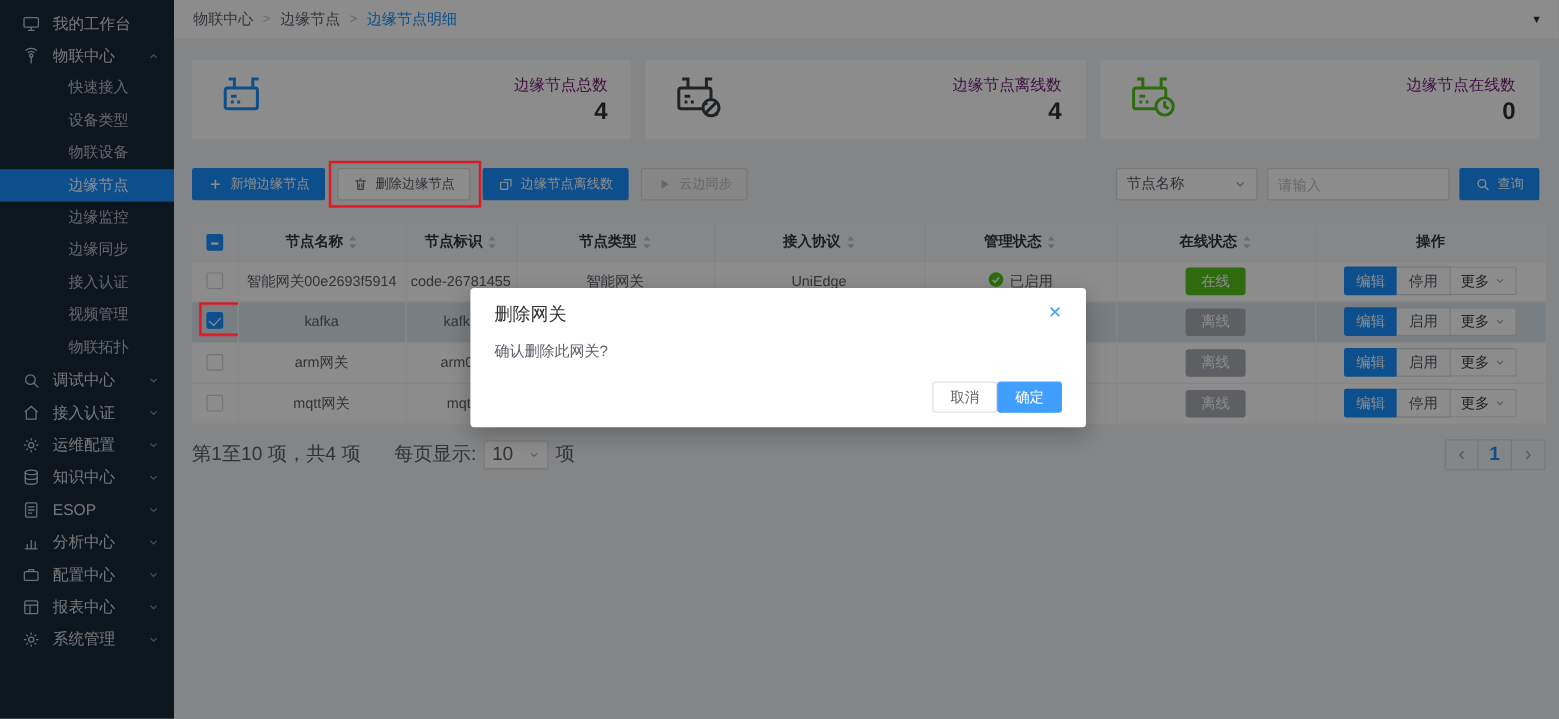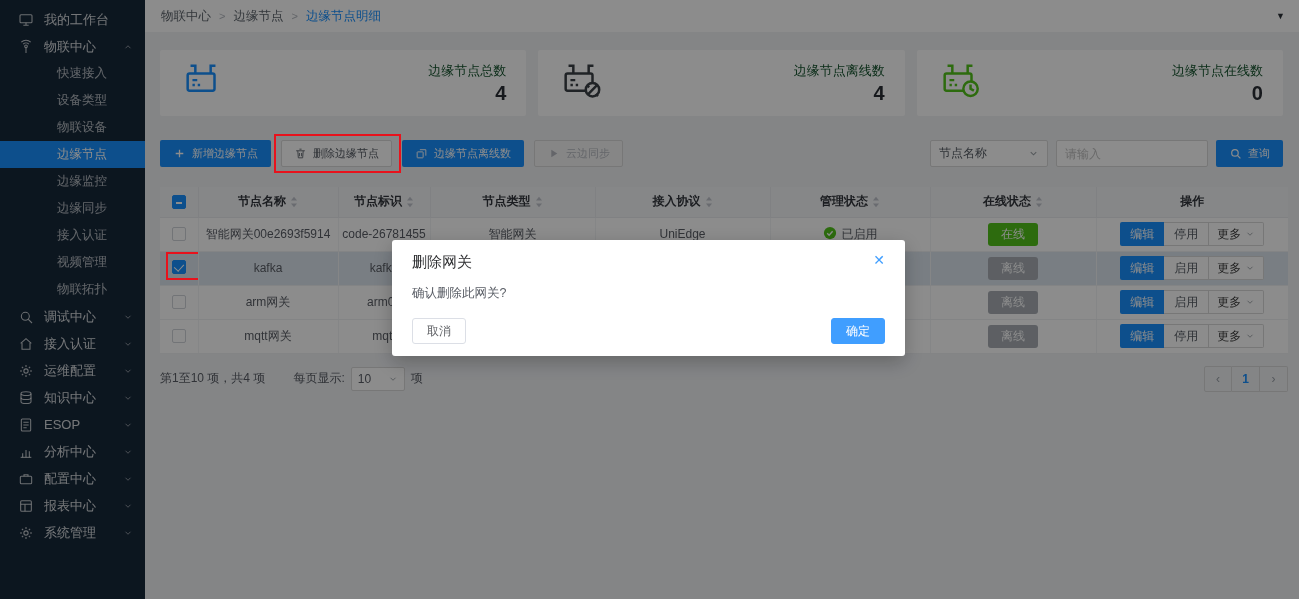--- a/index.html
+++ b/index.html
@@ -23,21 +23,21 @@
   .bc-sep { color:#b4b8bf; font-size:11px; margin:0 8px; }
   .top-caret { margin-left:auto; color:#2b3138; font-size:9px; cursor:pointer; }
 
   .content { padding:18px 16px 0 15px; }
 
   
   .cards { display:flex; gap:12px; }
   .card { flex:1; height:66px; background:#fff; border-radius:2px; display:flex; align-items:center; padding:0 20px; }
   .card .cicon { width:46px; height:46px; flex:none; }
   .card .cright { margin-left:auto; text-align:right; }
-  .card .clabel { font-size:13px; color:#14532d; }
+  .card .clabel { font-size:13px; color:#701a75; }
   .card .cvalue { font-size:20px; color:#2b2f36; font-weight:700; margin-top:2px; }
 
   
   .toolbar { margin-top:24px; display:flex; align-items:center; }
   .btn { height:27px; display:inline-flex; align-items:center; gap:6px; padding:0 12px; font-size:11px; border-radius:2px; border:1px solid transparent; cursor:pointer; white-space:nowrap; background:#fff; font-family:inherit; }
   .btn-primary { background:#1890ff; color:#fff; }
   .btn-default { border-color:#d9d9d9; color:#555b63; }
   .btn-disabled { background:#f5f5f5; border-color:#d9d9d9; color:#b6b9c0; cursor:not-allowed; }
   .btn .bicon { width:13px; height:13px; display:inline-flex; }
   .tb-left { display:flex; gap:10px; align-items:center; }
@@ -69,39 +69,39 @@
   .tag.offline { background:#a9aeb5; }
 
   .acts { display:inline-flex; height:24px; }
   .acts > * { display:inline-flex; align-items:center; font-size:12px; padding:0 10px; cursor:pointer; }
   .act-edit { background:#1890ff; color:#fff; border-radius:2px 0 0 2px; }
   .act-mid { border:1px solid #d9d9d9; border-left:none; background:#fff; color:#555b63; }
   .act-more { border:1px solid #d9d9d9; border-left:none; background:#fff; color:#404040; border-radius:0 2px 2px 0; gap:4px; padding:0 8px; }
   .act-more .chev { color:#9aa0a6; display:inline-flex; }
 
   
-  .pager { margin-top:12px; display:flex; align-items:center; font-size:12px; color:#5a5e66; width:1128px; }
+  .pager { margin-top:12px; display:flex; align-items:center; font-size:16px; color:#5a5e66; width:1128px; }
   .pager .gap { margin-left:28px; }
   .pp-sel { display:inline-flex; width:54px; height:24px; border:1px solid #d9d9d9; border-radius:2px; align-items:center; padding:0 6px; margin:0 6px; background:#fff; cursor:pointer; }
   .pp-sel .chev { margin-left:auto; color:#9aa0a6; display:inline-flex; }
   .pages { margin-left:auto; display:inline-flex; }
   .pg { width:28px; height:26px; border:1px solid #d9d9d9; display:inline-flex; align-items:center; justify-content:center; color:#9aa0a6; cursor:pointer; background:transparent; }
   .pg + .pg { border-left:none; }
   .pg.first { border-radius:2px 0 0 2px; }
   .pg.last { border-radius:0 2px 2px 0; }
   .pg.cur { color:#1890ff; font-weight:700; }
 
   
   .mask { position:fixed; inset:0; background:rgba(0,0,0,.45); z-index:50; }
   .modal { position:fixed; left:392px; top:240px; width:513px; z-index:60; background:#fff; border-radius:3px; box-shadow:0 6px 20px rgba(0,0,0,.25); padding:13px 20px 12px; }
   .modal-head { display:flex; align-items:flex-start; }
   .modal-title { font-size:15px; color:#303133; }
   .modal-close { margin-left:auto; color:#409eff; font-size:14px; line-height:14px; cursor:pointer; background:none; border:none; font-family:inherit; }
   .modal-body { margin-top:13px; font-size:12.5px; color:#5a5e66; }
-  .modal-foot { margin-top:16px; display:flex; justify-content:space-between; gap:0; }
+  .modal-foot { margin-top:16px; display:flex; justify-content:flex-end; gap:0; }
   .m-btn { height:26px; padding:0 14px; border-radius:3px; font-size:12px; cursor:pointer; font-family:inherit; }
   .m-cancel { background:#fff; border:1px solid #dcdfe6; color:#606266; }
   .m-ok { background:#409eff; border:1px solid #409eff; color:#fff; }
 
   
   .rel { position:relative; display:inline-flex; }
   .ann { position:absolute; border:2px solid #e8121c; z-index:100; pointer-events:none; }
   .ann-del { top:-6px; left:-7px; right:-9px; bottom:-6px; }
   .ann-cb { top:-8px; left:-6px; right:-17px; bottom:-6px; }
 </style>

